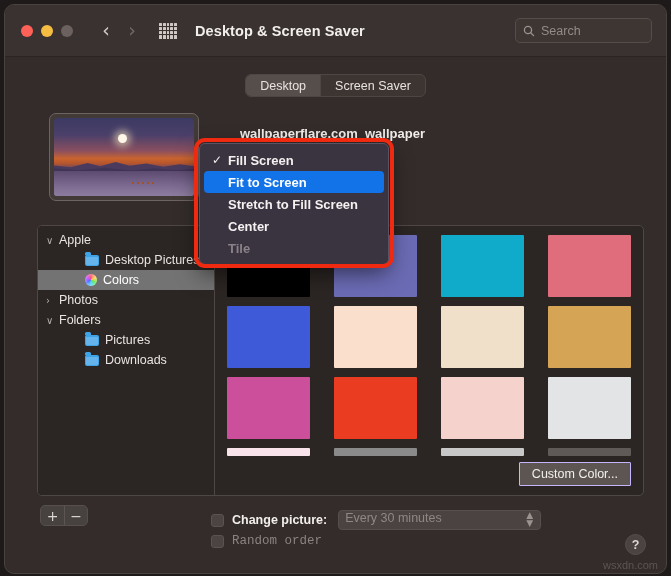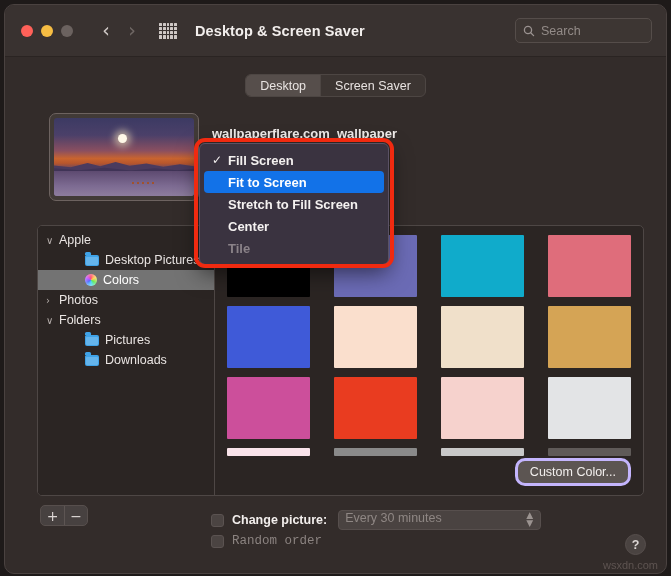--- a/index.html
+++ b/index.html
@@ -101,20 +101,21 @@
     text-align: right;
   }
   .tab.active { background: #564e4b; }
   .tab + .tab { border-left: 1px solid #4d4643; }
 
   
   .previewrow {
     margin: 16px 0 0 44px;
     display: flex;
     align-items: flex-start;
+    gap: 28px;
   }
   .thumbframe {
     width: 150px; height: 88px;
     border: 1px solid #6d6360;
     border-radius: 7px;
     padding: 4px;
     background: #413a37;
     flex: none;
   }
   .thumb {
@@ -256,22 +257,22 @@
   .sw {
     height: 62px;
     border-radius: 1px;
   }
   .sw.part { height: 8px; }
 
   .customcolor {
     position: absolute;
     right: 12px; bottom: 9px;
     background: #5c5552;
-    border: 3px solid #c4b5fd;
-    border-radius: 10px;
+    border: 1px solid #c4b5fd;
+    border-radius: 1px;
     color: #f2efed;
     font-size: 12.5px;
     padding: 4px 12px;
   }
 
   
   .plusminus {
     position: absolute;
     left: 35px; top: 500px;
     display: flex;

